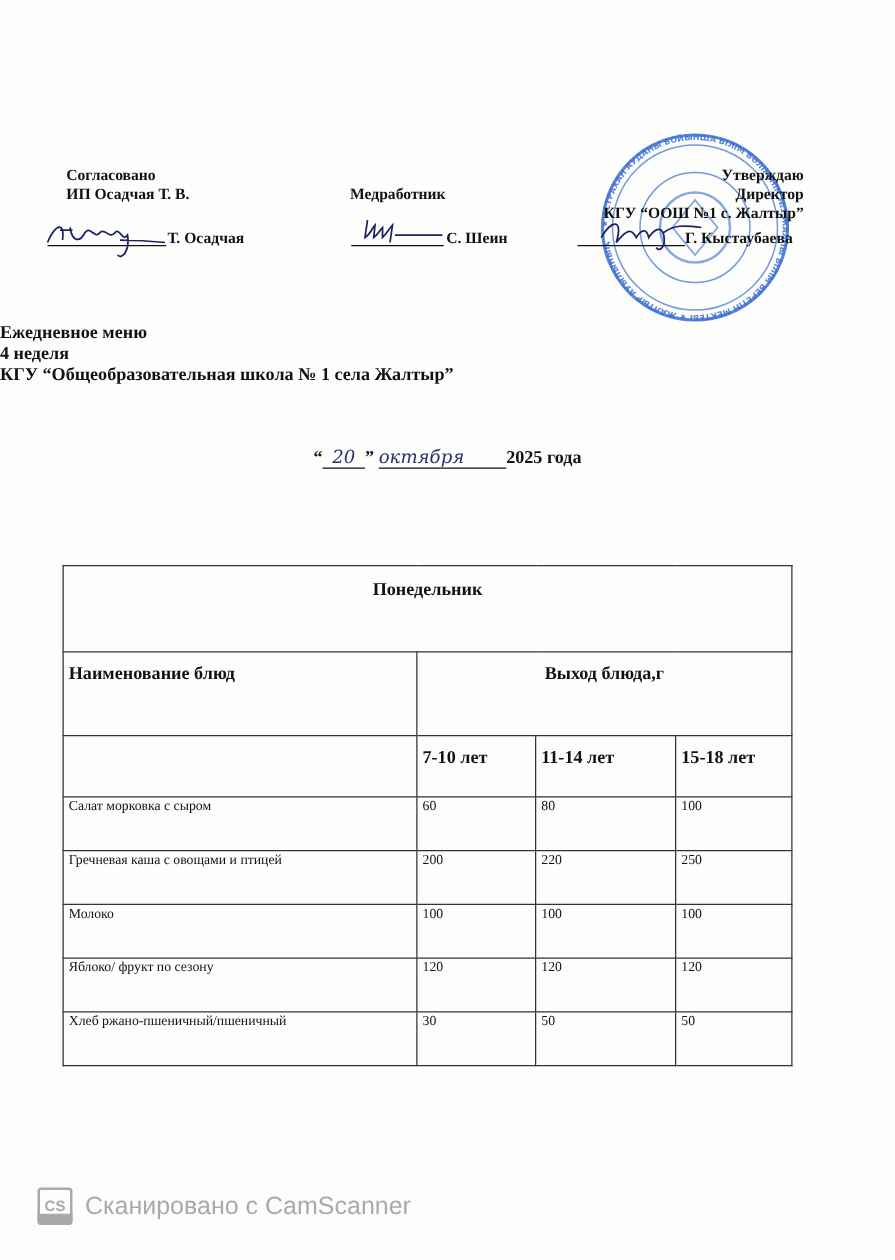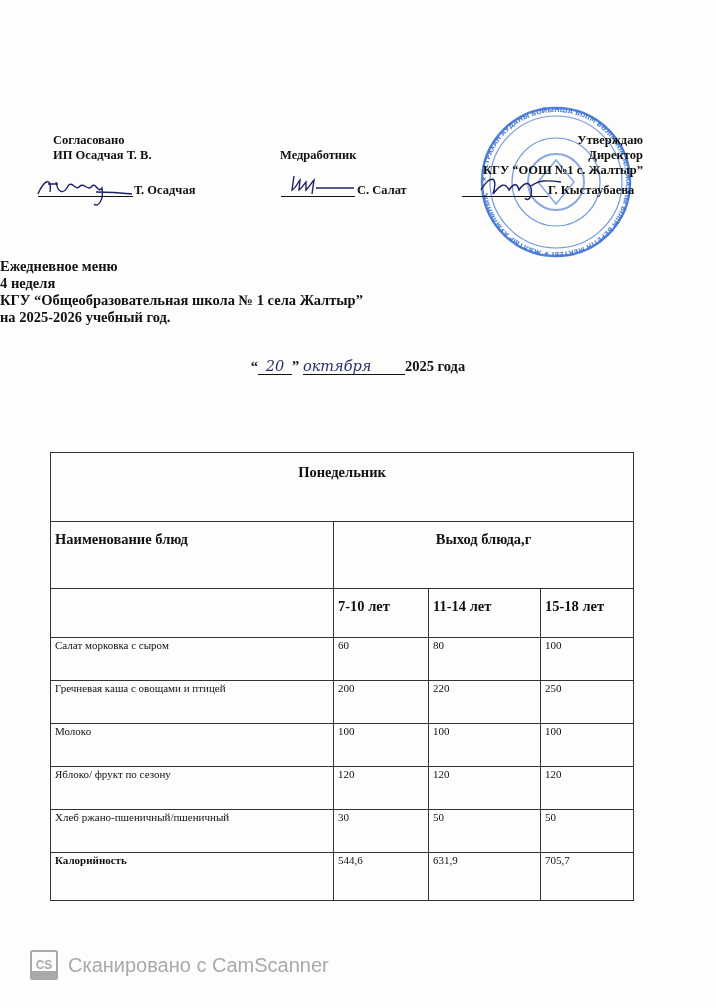--- a/index.html
+++ b/index.html
@@ -61,21 +61,21 @@
 <svg class="signature-svg" style="left:34px; top:170px;" width="100" height="40" viewBox="0 0 100 40">
   <path d="M4 24 C10 10,18 6,16 22 M14 14 L24 14 M22 12 C24 24,30 24,34 16 C38 10,42 22,46 16 C50 12,54 22,58 16 C62 12,64 24,68 18 C70 30,64 38,60 34 M62 22 C70 22,80 22,98 24" stroke="#1d2266" stroke-width="1.4" fill="none"></path>
 </svg>
 <div class="abs sig-block" style="left:134px; top:183px;">Т. Осадчая</div>
 
 <div class="abs sig-block" style="left:280px; top:148px;">Медработник</div>
 <div class="sig-line" style="left:281px; top:196px; width:74px;"></div>
 <svg class="signature-svg" style="left:284px; top:170px;" width="75" height="30" viewBox="0 0 75 30">
   <path d="M10 6 L8 20 C12 18,14 12,16 10 L15 20 C18 18,20 14,22 12 L22 20 C26 16,28 12,30 10 L28 24 M32 18 L70 18" stroke="#1d2266" stroke-width="1.4" fill="none"></path>
 </svg>
-<div class="abs sig-block" style="left:357px; top:183px;">С. Салат</div>
+<div class="abs sig-block" style="left:357px; top:183px;">С. Шеин</div>
 
 <svg class="abs" style="left:478px; top:104px;" width="156" height="156" viewBox="0 0 156 156">
   <circle cx="78" cy="78" r="74" fill="none" stroke="#3a6fd0" stroke-width="2.5" opacity="0.85"></circle>
   <circle cx="78" cy="78" r="66" fill="none" stroke="#3a6fd0" stroke-width="1.2" opacity="0.7"></circle>
   <circle cx="78" cy="78" r="44" fill="none" stroke="#3a6fd0" stroke-width="1.2" opacity="0.7"></circle>
   <circle cx="78" cy="78" r="28" fill="none" stroke="#3a6fd0" stroke-width="2" opacity="0.6"></circle>
   <path d="M60 78 L78 56 L96 78 L78 100 Z" fill="none" stroke="#3a6fd0" stroke-width="1.5" opacity="0.6"></path>
   <defs>
       <path id="stampArc" d="M78 78 m-70 0 a70 70 0 1 1 140 0 a70 70 0 1 1 -140 0"></path>
     </defs>
@@ -92,21 +92,20 @@
 <div class="sig-line" style="left:462px; top:196px; width:86px;"></div>
 <svg class="signature-svg" style="left:475px; top:170px;" width="90" height="34" viewBox="0 0 90 34">
   <path d="M6 20 C14 6,24 4,18 24 C26 14,30 12,34 20 C38 14,42 12,44 20 C48 14,54 10,56 18 C58 28,52 32,50 28 M56 16 C64 10,72 10,86 12" stroke="#1d2266" stroke-width="1.4" fill="none"></path>
 </svg>
 <div class="abs sig-block" style="left:548px; top:183px;">Г. Кыстаубаева</div>
 
 <div class="title-block">
   <div>Ежедневное меню</div>
   <div>4 неделя</div>
   <div>КГУ “Общеобразовательная школа № 1 села Жалтыр”</div>
-  <div>на 2025-2026 учебный год.</div>
 </div>
 
 <div class="date-line">
   <span>“</span><span class="u hand" style="width:34px;">20</span><span>”</span>
   <span class="u hand" style="width:102px; text-align:left;">октября</span><span>2025 года</span>
 </div>
 
 <table class="menu">
   <colgroup>
     <col style="width:283px">
@@ -151,26 +150,20 @@
     <td>120</td>
     <td>120</td>
     <td>120</td>
   </tr>
   <tr class="data-row">
     <td>Хлеб ржано-пшеничный/пшеничный</td>
     <td>30</td>
     <td>50</td>
     <td>50</td>
   </tr>
-  <tr class="data-row last-row">
-    <td class="bold">Калорийность</td>
-    <td>544,6</td>
-    <td>631,9</td>
-    <td>705,7</td>
-  </tr>
 </tbody>
   </table>
 
 <div class="watermark">
   <div class="cs-logo">
       <span>CS</span>
     </div>
   <span>Сканировано с CamScanner</span>
 </div>
 

